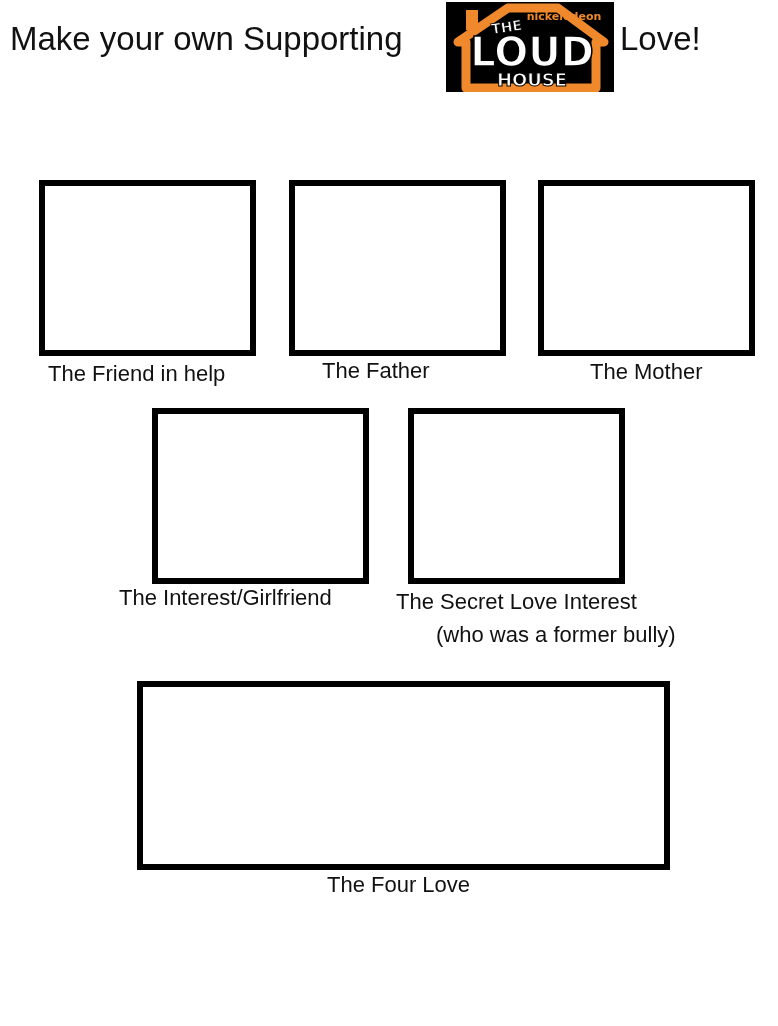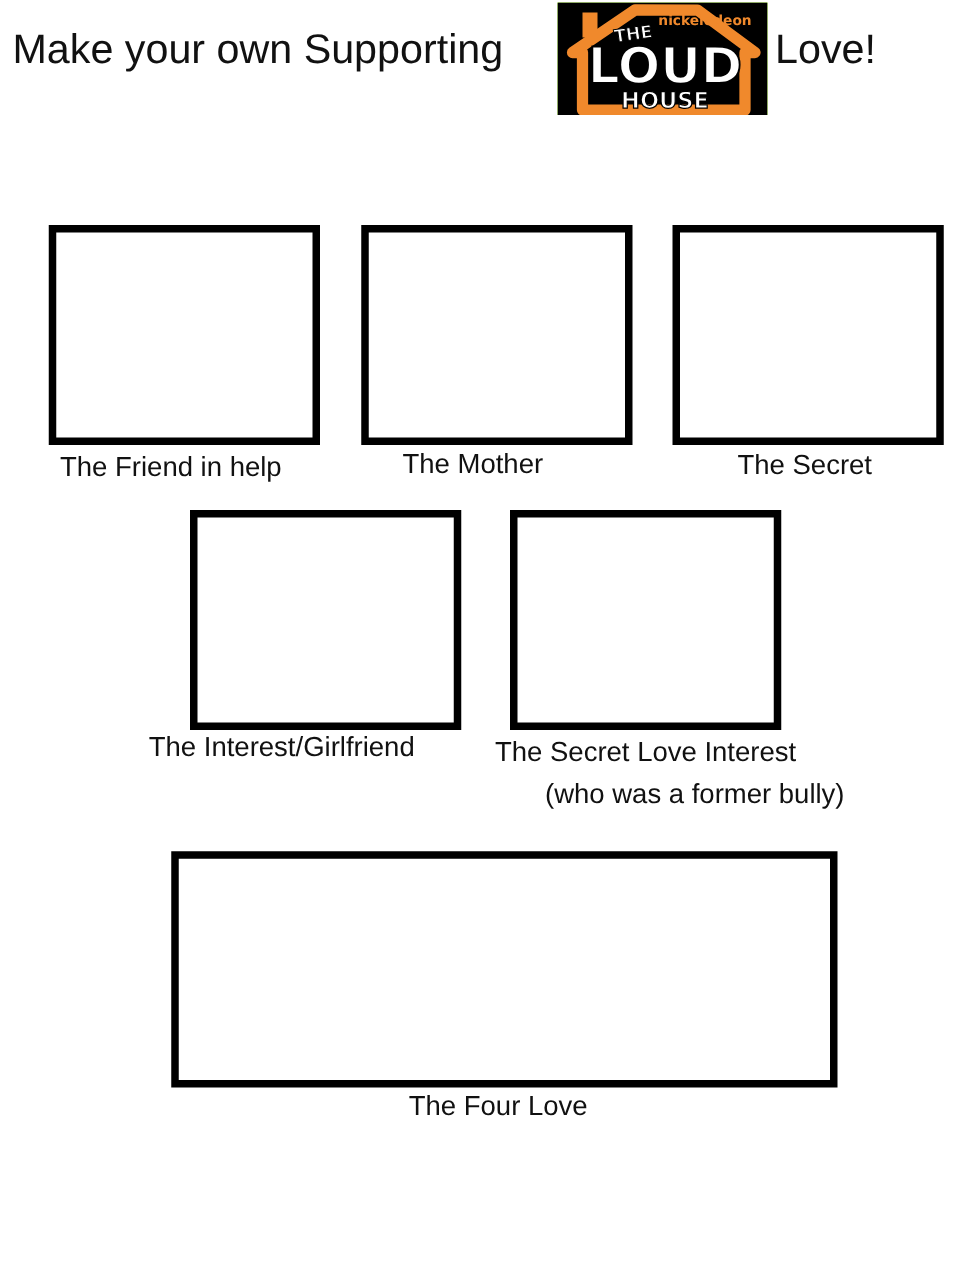--- a/index.html
+++ b/index.html
@@ -27,24 +27,24 @@
     <text x="86" y="84" font-family="DejaVu Sans, sans-serif" font-size="18" font-weight="bold" fill="#fff" stroke="#000" stroke-width="1" text-anchor="middle">HOUSE</text>
   </svg>
 </div>
 
 <div class="title" style="left:620px;">Love!</div>
 
 <div class="frame" style="left:39px; top:180px; width:217px; height:176px;"></div>
 <div class="label" style="left:48px; top:359px;">The Friend in help</div>
 
 <div class="frame" style="left:289px; top:180px; width:217px; height:176px;"></div>
-<div class="label" style="left:322px; top:356px;">The Mother</div>
+<div class="label" style="left:322px; top:356px;">The Father</div>
 
 <div class="frame" style="left:538px; top:180px; width:217px; height:176px;"></div>
-<div class="label" style="left:590px; top:357px;">The Secret</div>
+<div class="label" style="left:590px; top:357px;">The Mother</div>
 
 <div class="frame" style="left:152px; top:408px; width:217px; height:176px;"></div>
 <div class="label" style="left:119px; top:583px;">The Interest/Girlfriend</div>
 
 <div class="frame" style="left:408px; top:408px; width:217px; height:176px;"></div>
 <div class="label" style="left:396px; top:587px;">The Secret Love Interest</div>
 <div class="label" style="left:396px; top:620px;margin-left:40px;">(who was a former bully)</div>
 
 <div class="frame" style="left:137px; top:681px; width:533px; height:189px;"></div>
 <div class="label" style="left:327px; top:870px;">The Four Love</div>

